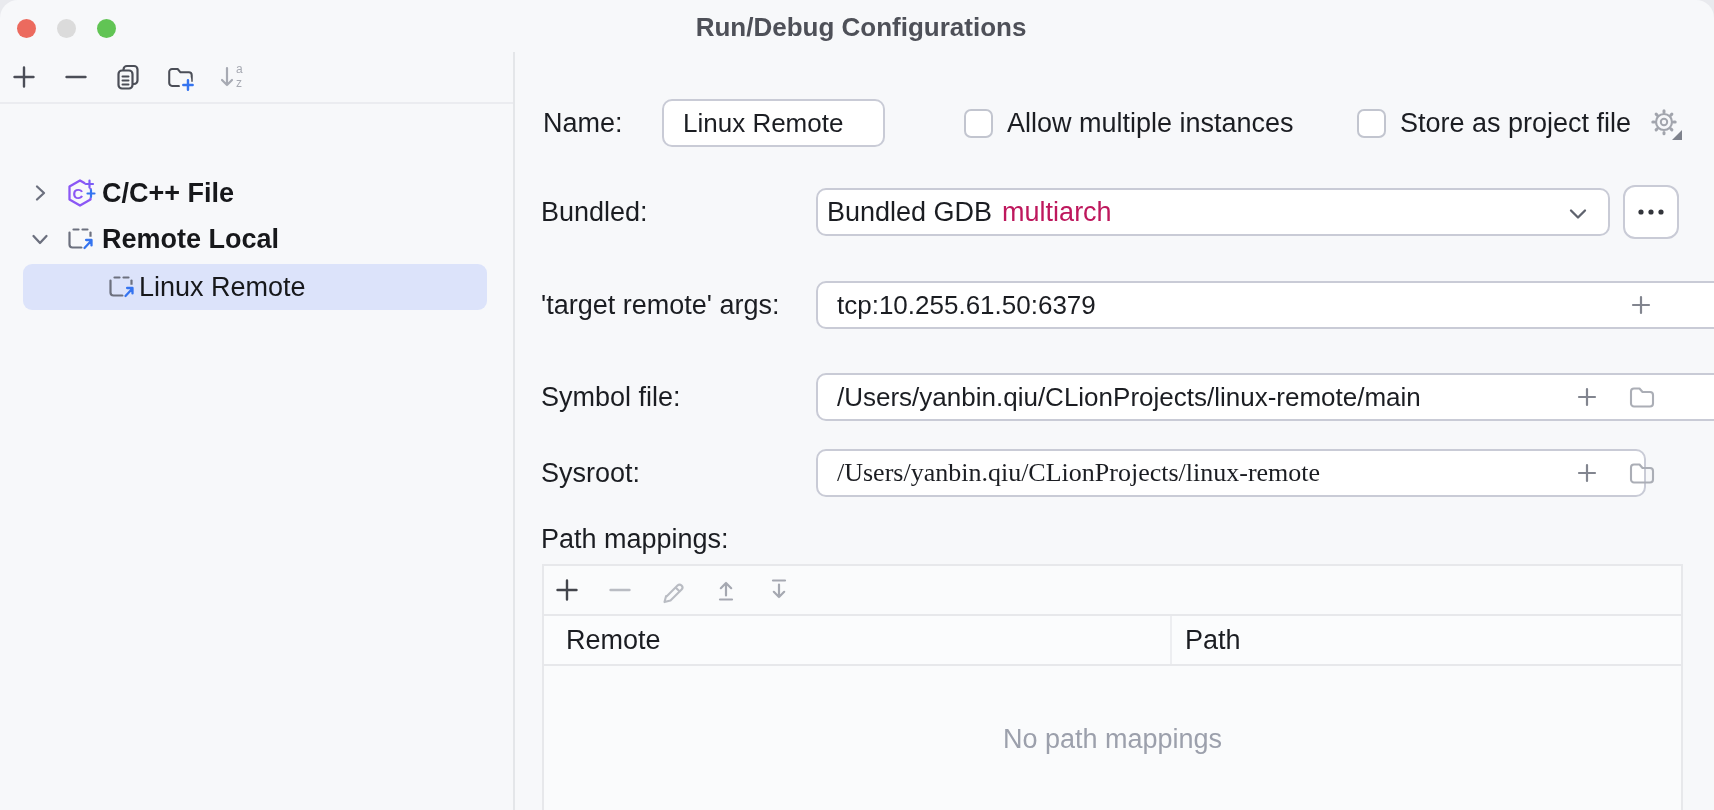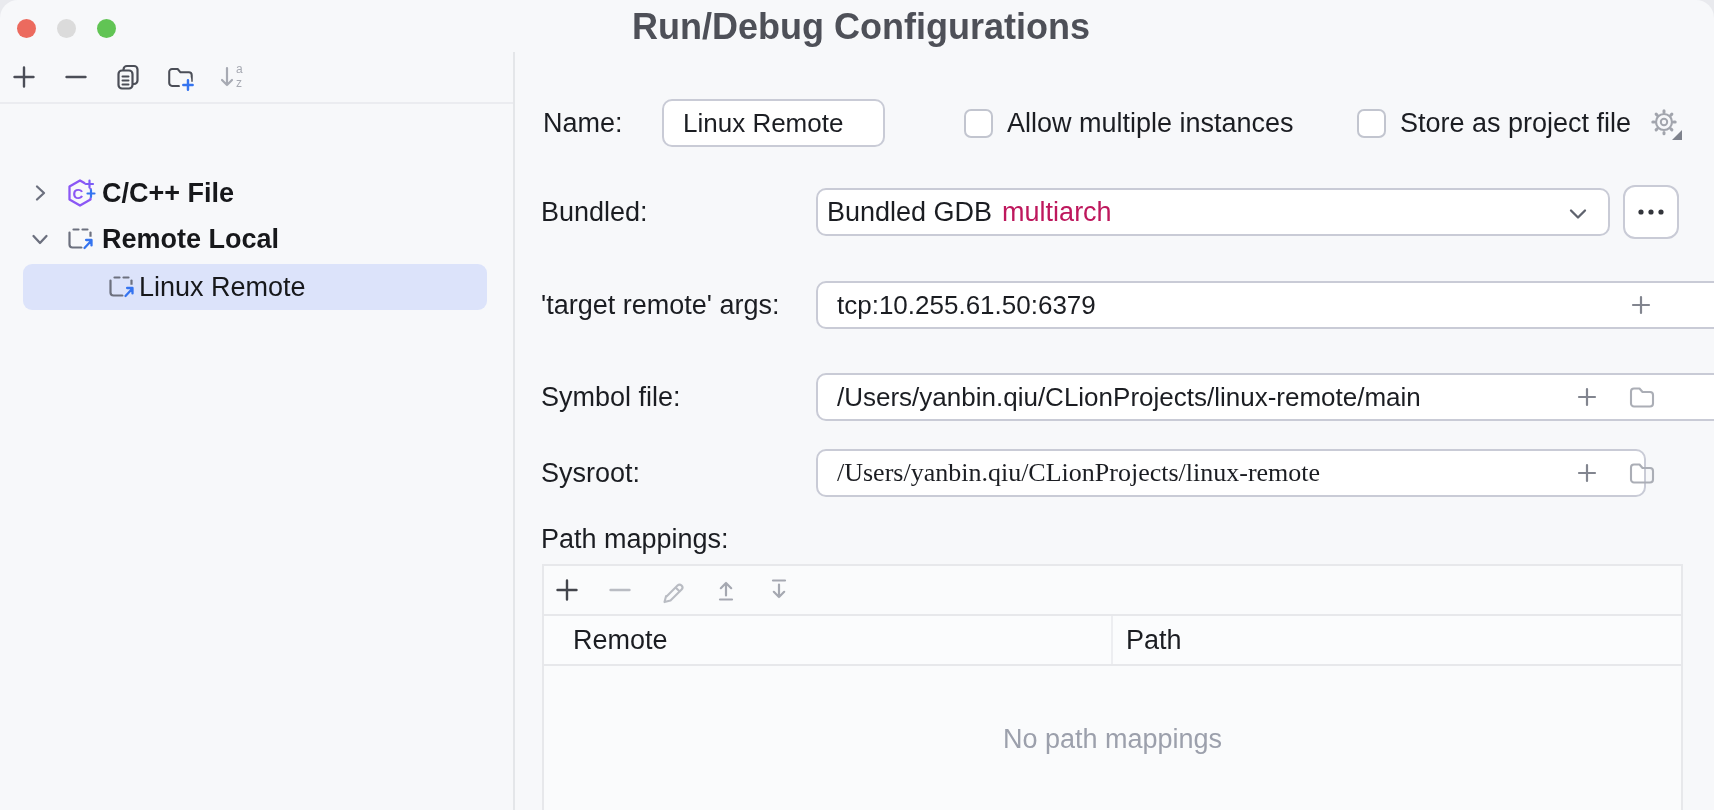--- a/index.html
+++ b/index.html
@@ -9,21 +9,21 @@
     font-family:"Liberation Sans","DejaVu Sans",sans-serif;color:#1B1D22;
   }
   
   .titlebar{position:absolute;top:0;left:0;right:0;height:52px;}
   .traffic{position:absolute;top:19px;left:17px;display:flex;gap:21px;}
   .dot{width:19px;height:19px;border-radius:50%;}
   .dot.red{background:#EC6A5E;}
   .dot.mid{background:#DBDBDB;}
   .dot.green{background:#61C454;}
   .title{position:absolute;left:8px;right:0;top:0;height:52px;line-height:54px;
-    text-align:center;font-size:36px;font-weight:700;color:#4E5058;}
+    text-align:center;font-size:26px;font-weight:700;color:#4E5058;}
   
   .sidebar{position:absolute;top:52px;left:0;width:513px;bottom:0;}
   .side-toolbar{position:absolute;top:0;left:0;right:0;height:50px;
     display:flex;align-items:center;padding-left:9px;gap:22px;}
   .tb-btn{width:30px;height:30px;display:flex;align-items:center;justify-content:center;}
   .side-sep{position:absolute;top:50px;left:0;width:513px;height:2px;background:#EBECF0;}
   .tree{position:absolute;top:52px;left:0;right:0;bottom:0;font-size:27px;}
   .tree-row{position:absolute;left:0;width:513px;height:44px;display:flex;align-items:center;}
   .tree-row .chev{position:absolute;left:28px;width:24px;height:24px;}
   .tree-row .ticon{position:absolute;left:64px;width:32px;height:32px;}
@@ -57,21 +57,21 @@
   .cb-box{position:absolute;box-sizing:border-box;width:29px;height:29px;background:#fff;
     border:2px solid #C2C5CF;border-radius:7px;}
   .field-icons{position:absolute;display:flex;gap:24px;align-items:center;}
   
   .pm-table{position:absolute;left:29px;top:512px;width:1141px;height:270px;
     box-sizing:border-box;border:2px solid #E7E8EB;background:#FAFBFC;}
   .pm-toolbar{position:absolute;top:0;left:0;right:0;height:48px;
     display:flex;align-items:center;padding-left:8px;gap:23px;border-bottom:2px solid #E7E8EB;}
   .pm-header{position:absolute;top:50px;left:0;right:0;height:48px;border-bottom:2px solid #E7E8EB;
     display:flex;background:#FBFCFD;}
-  .pm-col1{width:569px;box-sizing:border-box;padding-left:29px;display:flex;align-items:center;border-right:2px solid #EDEEF1;}
+  .pm-col1{width:628px;box-sizing:border-box;padding-left:22px;display:flex;align-items:center;border-right:2px solid #EDEEF1;}
   .pm-col2{flex:1;box-sizing:border-box;padding-left:13px;display:flex;align-items:center;}
   .pm-empty{position:absolute;top:158px;left:0;right:0;text-align:center;color:#9CA0AC;font-size:27px;}
   svg{display:block;}
 </style>
 </head>
 <body>
 
 <div class="window">
 
   <div class="titlebar">

